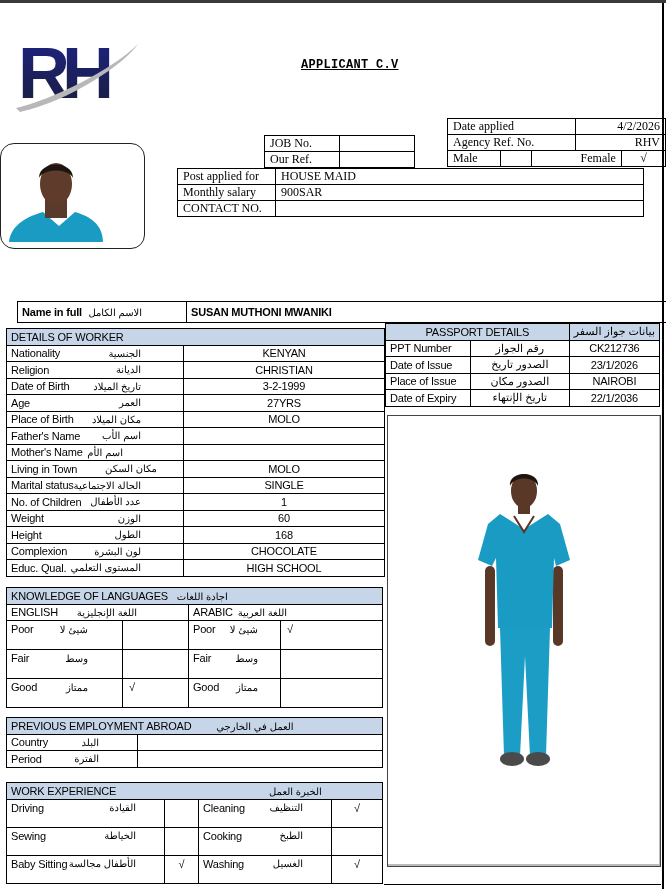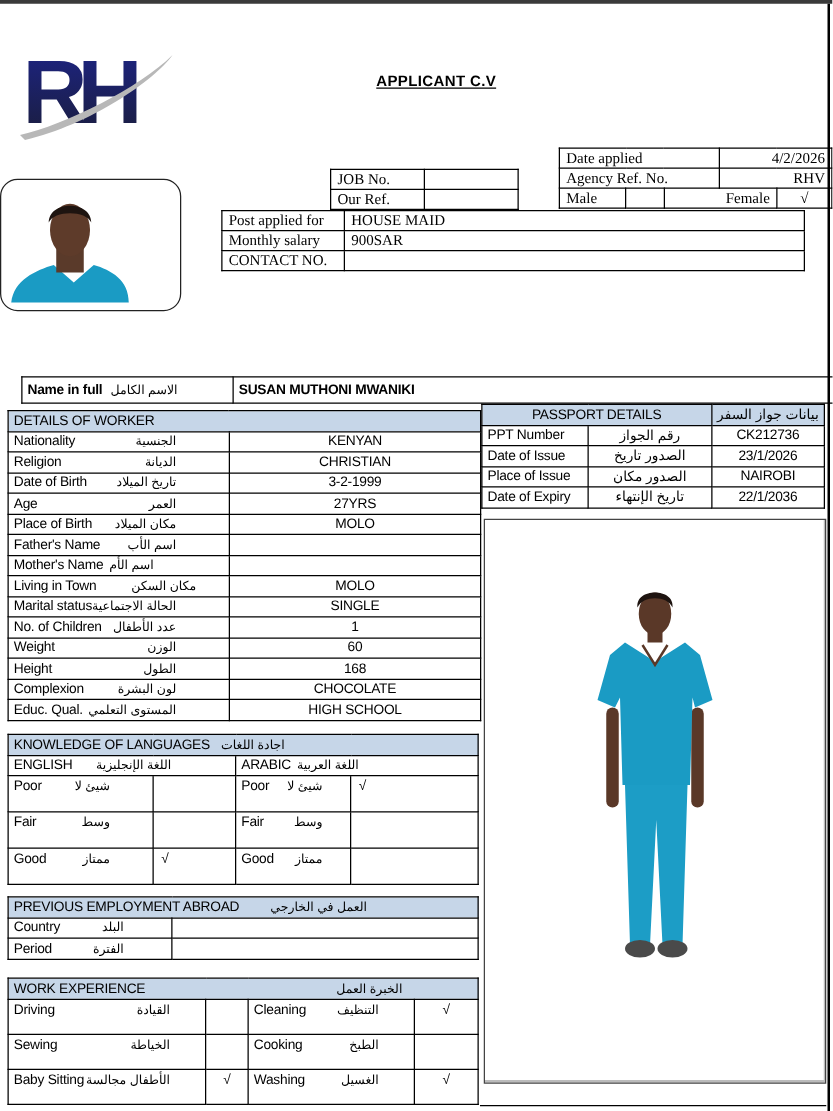--- a/index.html
+++ b/index.html
@@ -2,21 +2,21 @@
 <html><head>
 <meta charset="utf-8">
 <style>
   * { box-sizing: border-box; margin: 0; padding: 0; }
   body { width: 666px; height: 889px; background: #fff; position: relative; overflow: hidden; font-family: "Liberation Sans", sans-serif; color: #000; }
   .topbar { position: absolute; left: 0; top: 0; width: 666px; height: 3px; background: #3a3a3a; }
   .rightline { position: absolute; left: 662px; top: 3px; width: 2px; height: 886px; background: #000; }
 
   
   .logo { position: absolute; left: 12px; top: 30px; width: 130px; height: 86px; }
-  .title { position: absolute; left: 301px; top: 58px; font-family: Liberation Sans, sans-serif; font-weight: bold; font-size: 12px; text-decoration: underline; letter-spacing: 0.3px; }
+  .title { position: absolute; left: 301px; top: 58px; font-family: Liberation Mono, monospace; font-weight: bold; font-size: 12px; text-decoration: underline; letter-spacing: 0.3px; }
 
   
   table { border-collapse: collapse; }
   .serif td { font-family: "Liberation Serif", serif; font-size: 12px; border: 1px solid #000; padding: 0 5px; height: 16px; white-space: nowrap; }
 
   .job-tbl { position: absolute; left: 264px; top: 135px; }
   .agency-tbl { position: absolute; left: 447px; top: 118px; }
   .post-tbl { position: absolute; left: 177px; top: 168px; }
 
   .photo-small { position: absolute; left: 0px; top: 143px; width: 145px; height: 106px; border: 1.5px solid #222; border-radius: 14px; overflow: hidden; background: #fff; }

